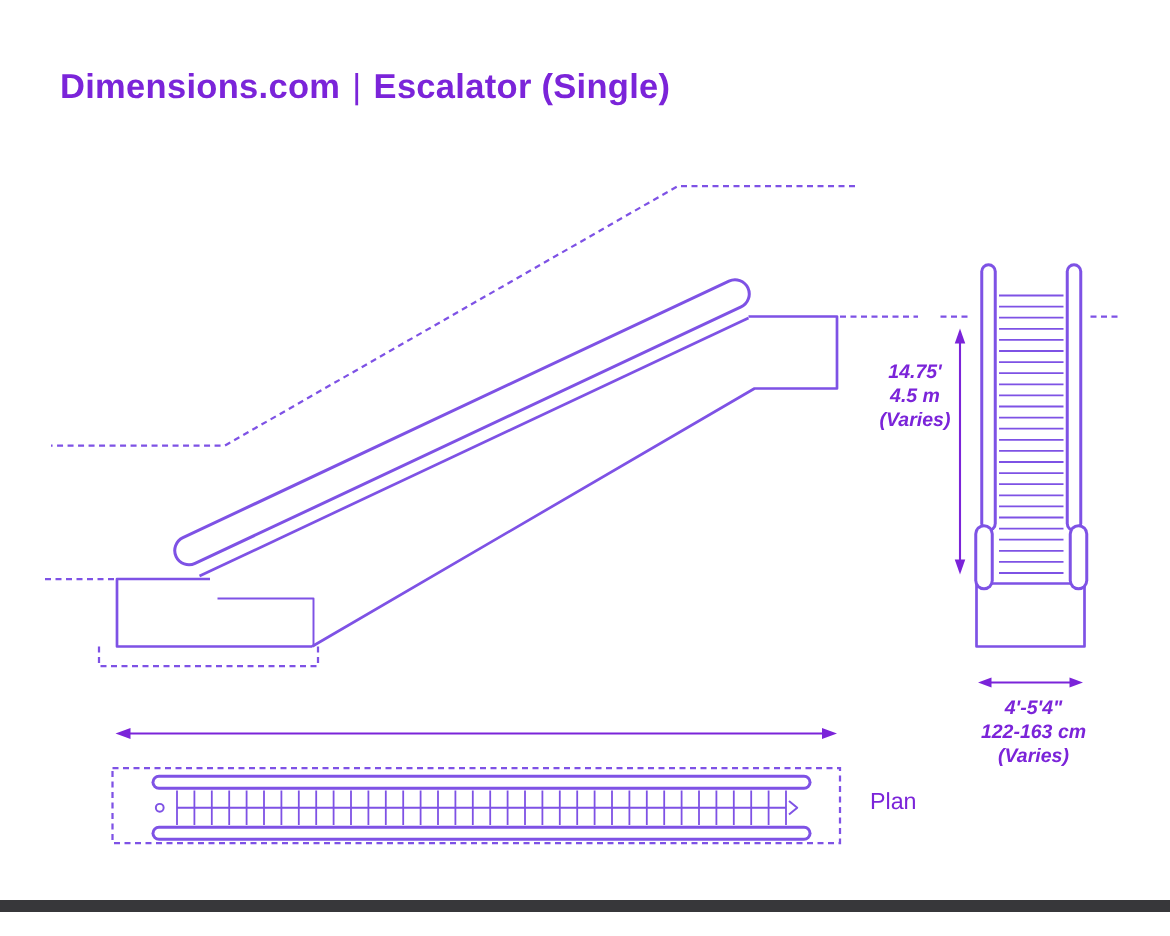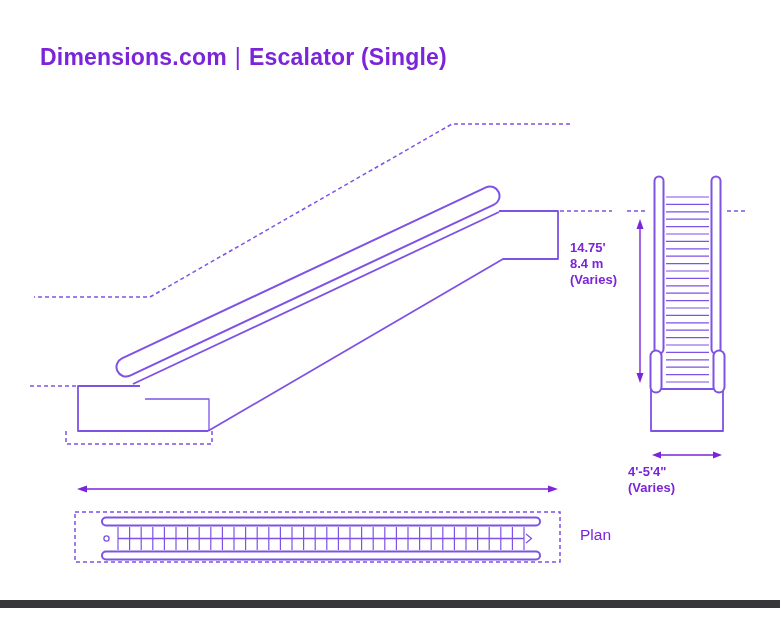--- a/index.html
+++ b/index.html
@@ -11,21 +11,21 @@
   svg.draw{position:absolute;left:0;top:0;}
   .ln{fill:none;stroke:var(--line,#7E52E5);stroke-width:1.8;stroke-linejoin:round;}
   .thin{stroke-width:1.3;}
   .dash{fill:none;stroke:var(--line,#7E52E5);stroke-width:1.5;stroke-dasharray:4 3;}
   .capo{stroke:var(--line,#7E52E5);stroke-linecap:round;fill:none;}
   .capi{stroke:#fff;stroke-linecap:round;fill:none;}
   #front-steps line,#plan-steps line{stroke:var(--line,#7E52E5);stroke-width:1.2;}
   .arrow line{stroke:var(--accent,#7B24D9);stroke-width:1.4;}
   .arrow polygon{fill:var(--accent,#7B24D9);}
   .dim{position:absolute;color:var(--accent,#7B24D9);font-size:13.5px;font-weight:600;
-       text-align:left;}
+       text-align:center;font-style:italic;}
   .dim.block{font-size:13px;line-height:16px;font-weight:600;}
   .plan-label{position:absolute;left:580px;top:526px;color:var(--accent,#7B24D9);
        font-size:15.5px;font-weight:400;}
   .bottom-bar{position:absolute;left:0;right:0;bottom:0;height:8px;
        background:var(--edge,#37373A);}
 </style>
 </head>
 <body>
 
 <div class="stage">
@@ -165,25 +165,26 @@
     <g class="arrow">
       <line x1="657" y1="455" x2="717" y2="455"></line>
       <polygon points="652,455 661,451.6 661,458.4"></polygon>
       <polygon points="722,455 713,451.6 713,458.4"></polygon>
     </g>
   </svg>
 
 
   <div class="dim block" style="left:570px;top:240px;width:80px;">
     <div>14.75'</div>
-    <div>8.4 m</div>
+    <div>4.5 m</div>
     <div>(Varies)</div>
   </div>
 
   <div class="dim block" style="left:628px;top:464px;width:122px;">
     <div>4'-5'4"</div>
+    <div>122-163 cm</div>
     <div>(Varies)</div>
   </div>
 
   <div class="plan-label">Plan</div>
 
   <div class="bottom-bar"></div>
 </div>
 
 </body></html>

